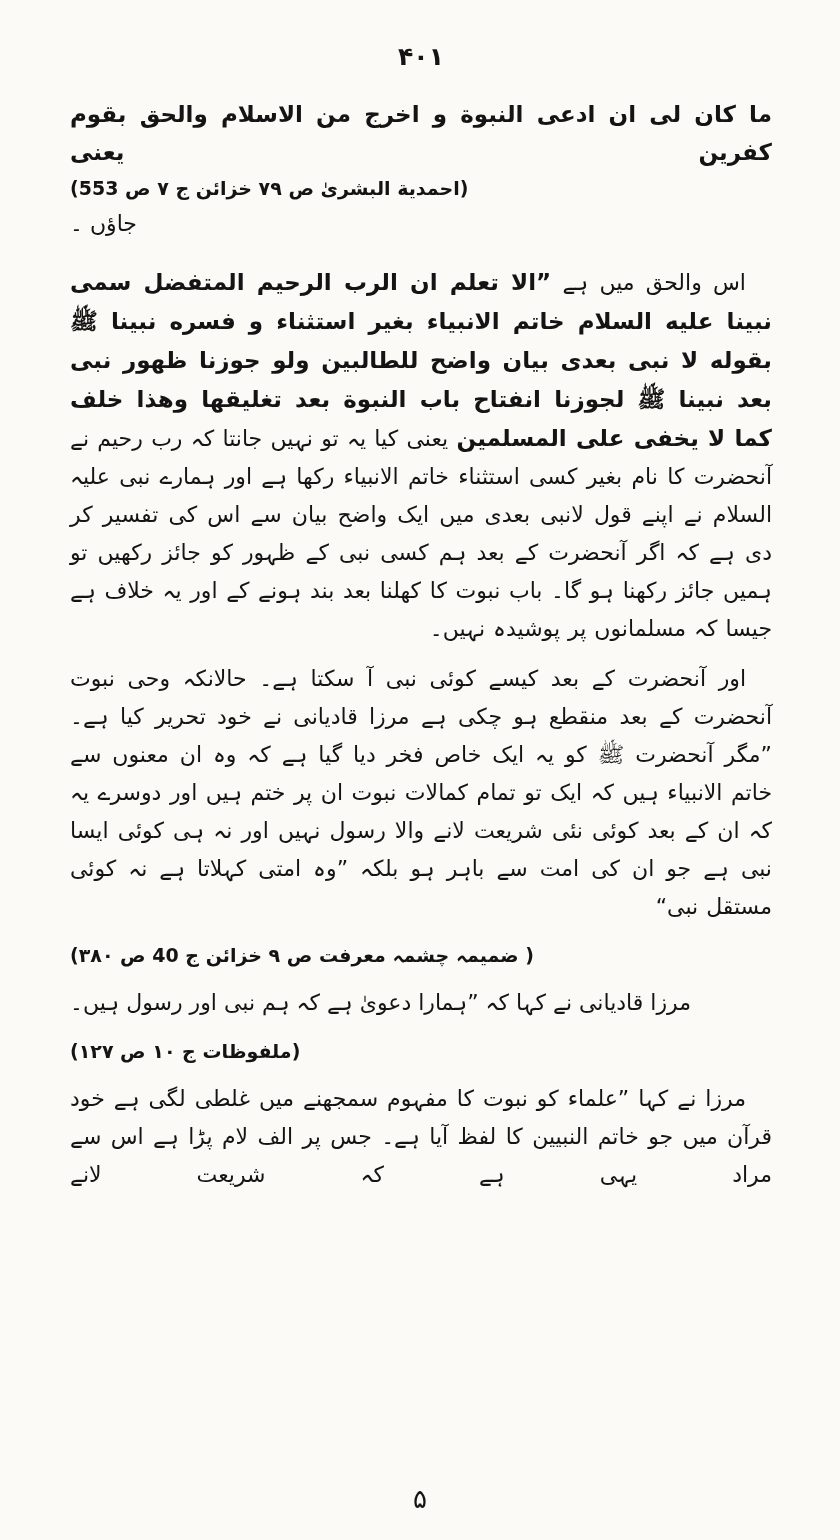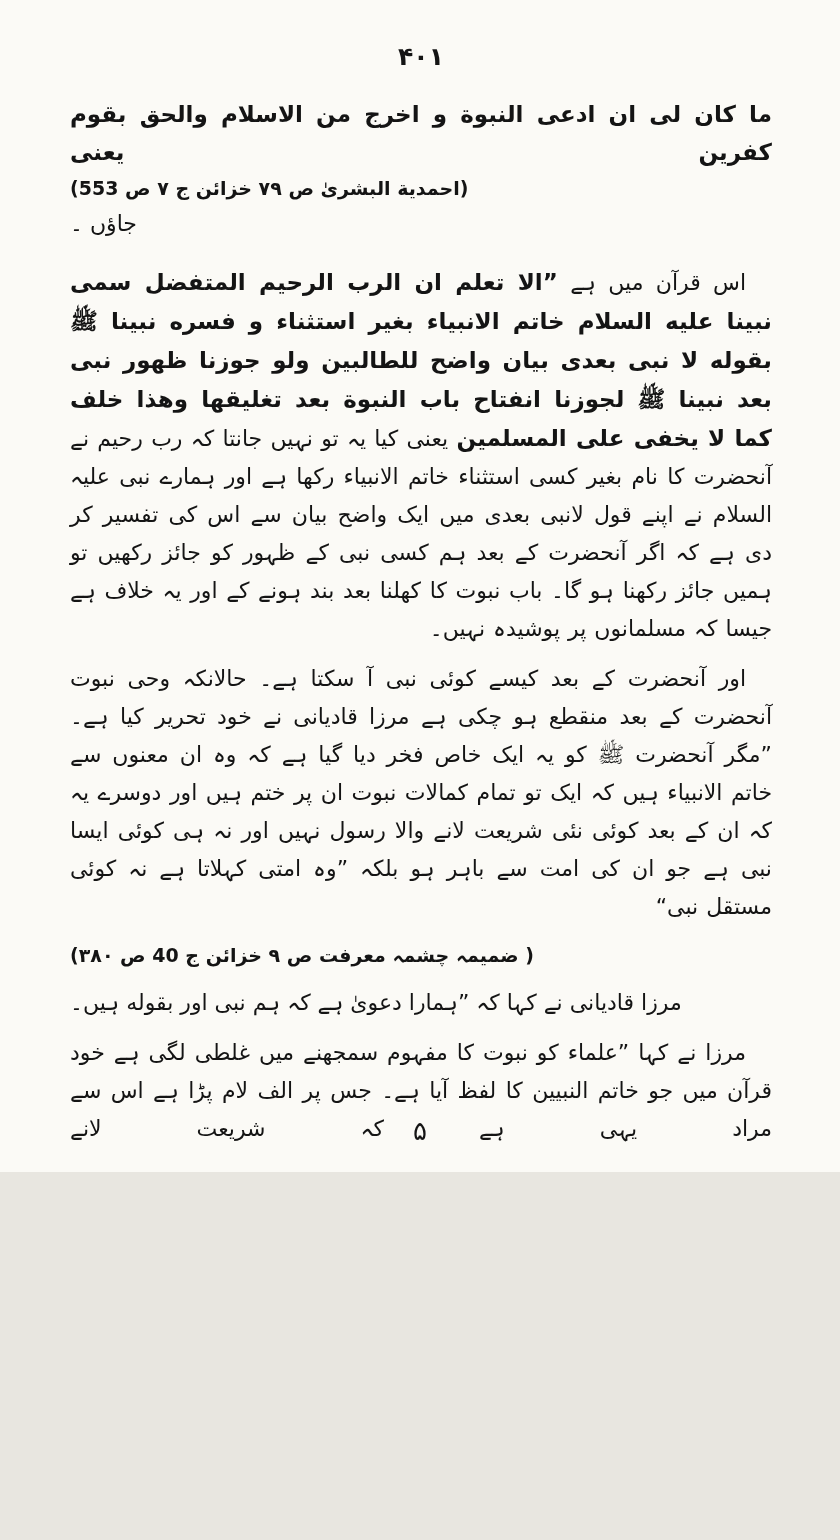--- a/index.html
+++ b/index.html
@@ -7,21 +7,21 @@
     padding: 0;
     background: #e8e6e0;
   }
   body {
     width: 840px;
     font-family: "DejaVu Sans", sans-serif;
   }
   .page {
     position: relative;
     width: 840px;
-    height: 1172px;
+    height: 1540px;
     box-sizing: border-box;
     background: #fbfaf6;
     color: #141414;
     direction: rtl;
     padding: 42px 68px 0 70px;
     overflow: hidden;
   }
   .pno-top {
     text-align: center;
     font-size: 25px;
@@ -76,29 +76,30 @@
 
 
   <div class="para arabic full-last gap-m">ما کان لی ان ادعی النبوة و اخرج من الاسلام والحق بقوم کفرین یعنی</div>
 
 
   <div class="ref">(احمدیة البشریٰ ص ۷۹ خزائن ج ۷ ص 553)</div>
 
   <div class="end-line">جاؤں ۔</div>
 
   <div class="para indent gap-m">
-    <span>اس قرآن میں ہے </span><span class="arabic">”الا تعلم ان الرب الرحیم المتفضل سمی نبینا علیه السلام خاتم الانبیاء بغیر استثناء و فسره نبینا ﷺ بقوله لا نبی بعدی بیان واضح للطالبین ولو جوزنا ظهور نبی بعد نبینا ﷺ لجوزنا انفتاح باب النبوة بعد تغلیقها وهذا خلف کما لا یخفی علی المسلمین</span>
+    <span>اس والحق میں ہے </span><span class="arabic">”الا تعلم ان الرب الرحیم المتفضل سمی نبینا علیه السلام خاتم الانبیاء بغیر استثناء و فسره نبینا ﷺ بقوله لا نبی بعدی بیان واضح للطالبین ولو جوزنا ظهور نبی بعد نبینا ﷺ لجوزنا انفتاح باب النبوة بعد تغلیقها وهذا خلف کما لا یخفی علی المسلمین</span>
     <span>یعنی کیا یہ تو نہیں جانتا کہ رب رحیم نے آنحضرت کا نام بغیر کسی استثناء خاتم الانبیاء رکھا ہے اور ہمارے نبی علیہ السلام نے اپنے قول لانبی بعدی میں ایک واضح بیان سے اس کی تفسیر کر دی ہے کہ اگر آنحضرت کے بعد ہم کسی نبی کے ظہور کو جائز رکھیں تو ہمیں جائز رکھنا ہو گا۔ باب نبوت کا کھلنا بعد بند ہونے کے اور یہ خلاف ہے جیسا کہ مسلمانوں پر پوشیدہ نہیں۔</span>
   </div>
 
 
   <div class="para indent gap-s">اور آنحضرت کے بعد کیسے کوئی نبی آ سکتا ہے۔ حالانکہ وحی نبوت آنحضرت کے بعد منقطع ہو چکی ہے مرزا قادیانی نے خود تحریر کیا ہے۔ ”مگر آنحضرت ﷺ کو یہ ایک خاص فخر دیا گیا ہے کہ وہ ان معنوں سے خاتم الانبیاء ہیں کہ ایک تو تمام کمالات نبوت ان پر ختم ہیں اور دوسرے یہ کہ ان کے بعد کوئی نئی شریعت لانے والا رسول نہیں اور نہ ہی کوئی ایسا نبی ہے جو ان کی امت سے باہر ہو بلکہ ”وہ امتی کہلاتا ہے نہ کوئی مستقل نبی“</div>
 
   <div class="ref gap-s">( ضمیمہ چشمہ معرفت ص ۹ خزائن ج 40 ص ۳۸۰)</div>
 
-  <div class="end-line gap-s">مرزا قادیانی نے کہا کہ ”ہمارا دعویٰ ہے کہ ہم نبی اور بقوله ہیں۔</div>
+  <div class="end-line gap-s">مرزا قادیانی نے کہا کہ ”ہمارا دعویٰ ہے کہ ہم نبی اور رسول ہیں۔</div>
 
+  <div class="ref gap-s">(ملفوظات ج ۱۰ ص ۱۲۷)</div>
 
   <div class="para indent full-last gap-s">مرزا نے کہا ”علماء کو نبوت کا مفہوم سمجھنے میں غلطی لگی ہے خود قرآن میں جو خاتم النبیین کا لفظ آیا ہے۔ جس پر الف لام پڑا ہے اس سے مراد یہی ہے کہ شریعت لانے</div>
 
   <div class="pno-bottom">۵</div>
 
 </div>
 
 </body></html>

